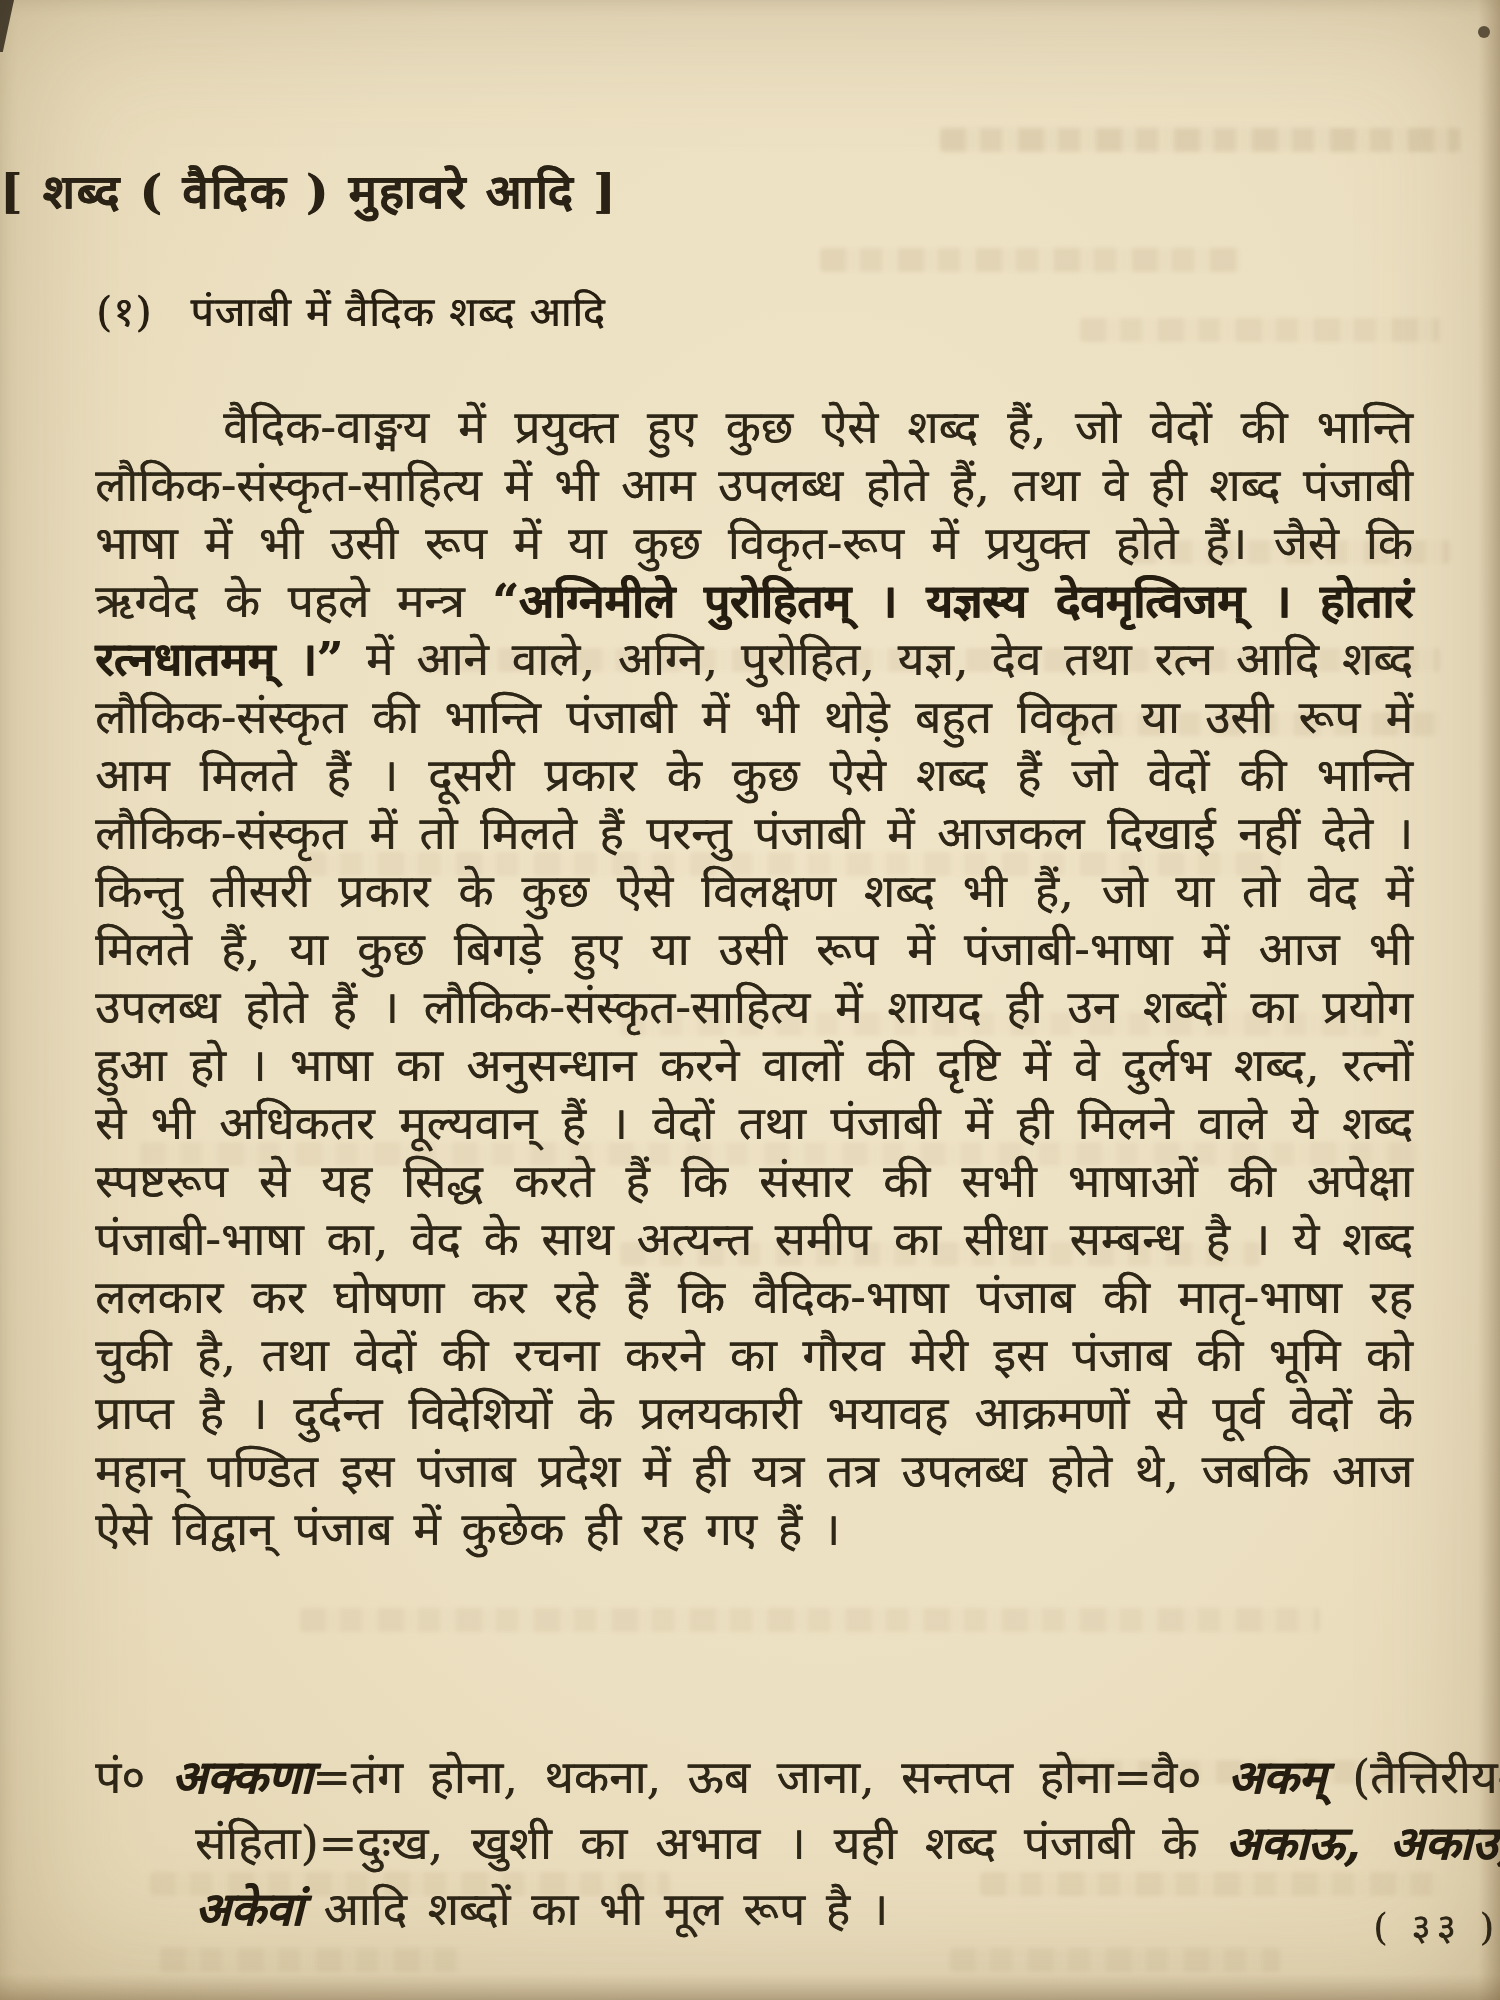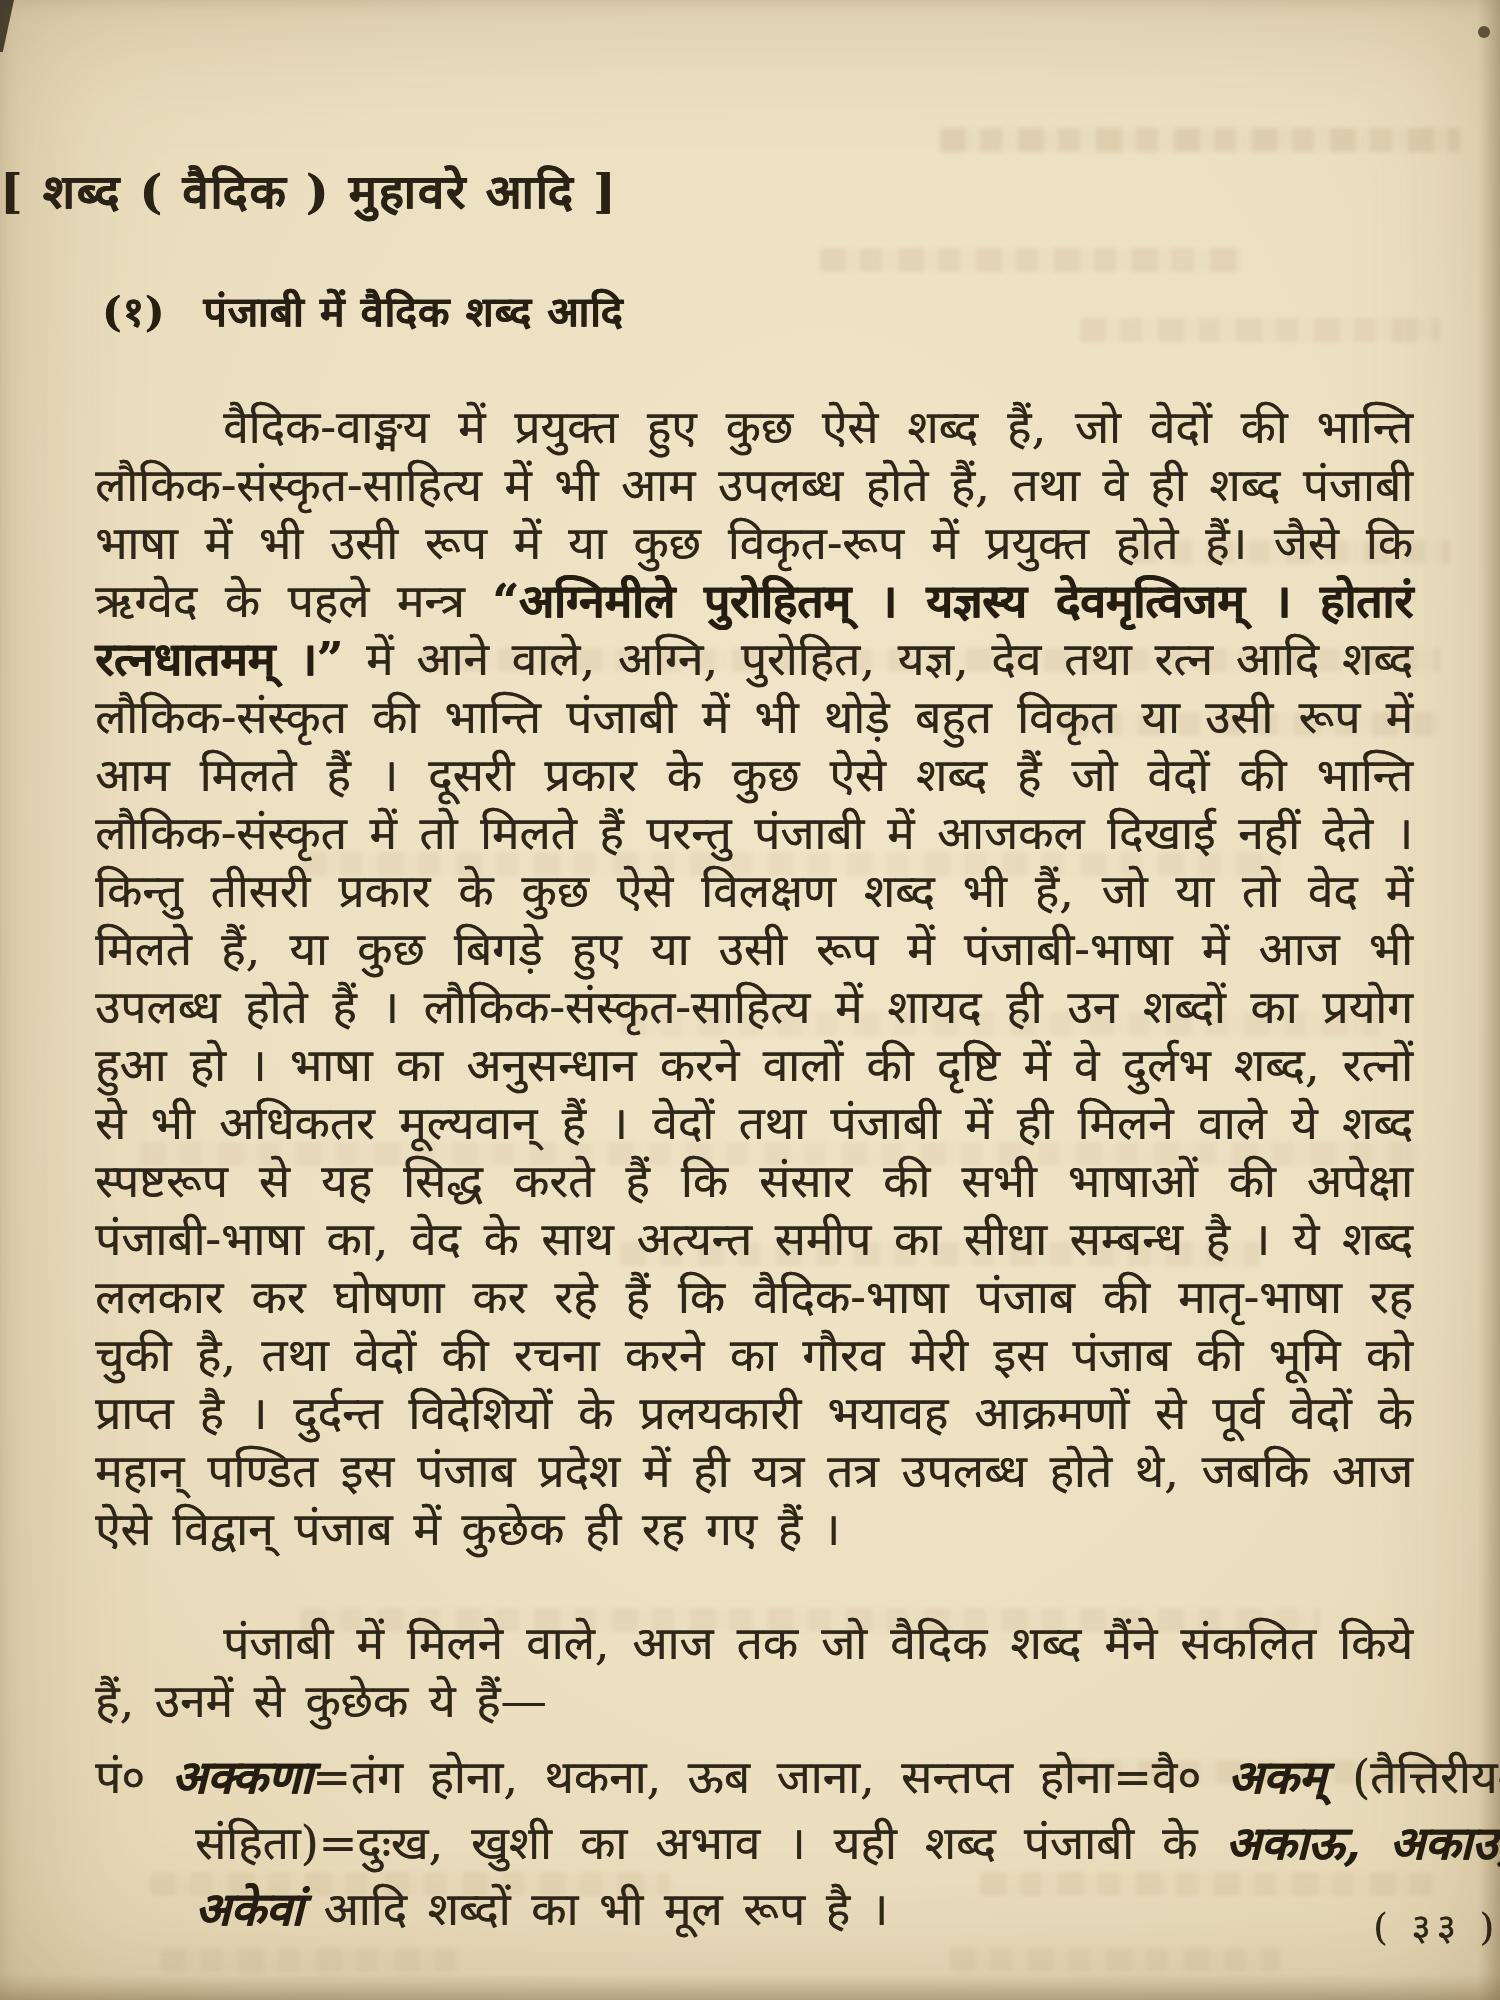--- a/index.html
+++ b/index.html
@@ -28,22 +28,22 @@
     position:absolute;left:0;right:0;top:28px;text-align:center;
     font-size:70px;font-weight:bold;color:#221c11;letter-spacing:4px;
     text-shadow:1px 0 0 #221c11, 0 1px 0 #221c11;
   }
   .subtitle{
     position:absolute;left:0;right:16px;top:158px;text-align:left;
     font-size:47px;font-weight:bold;color:#2a2214;letter-spacing:2px;
     text-shadow:.6px 0 0 #2a2214;
   }
   .section-head{
-    position:absolute;left:102px;top:282px;
-    font-size:41px;font-weight:bold;color:#271f12;letter-spacing:1px;
+    position:absolute;left:96px;top:282px;
+    font-size:41px;font-weight:normal;color:#271f12;letter-spacing:1px;
     text-shadow:.6px 0 0 #271f12;
   }
   .section-head .num{margin-right:38px;}
 
   .body-text{
     position:absolute;left:95px;width:1318px;
     font-size:46px;line-height:58px;text-align:justify;
     color:#2e2616;
     text-shadow:.4px 0 0 rgba(46,38,22,.85);
     word-spacing:6px;
@@ -91,19 +91,18 @@
 
 
   <div class="subtitle">[ शब्द ( वैदिक ) मुहावरे आदि ]</div>
 
   <div class="section-head">
     <span class="num">(१)</span><span>पंजाबी में वैदिक शब्द आदि</span>
   </div>
 
   <p class="body-text p1"><span>वैदिक-वाङ्मय में प्रयुक्त हुए कुछ ऐसे शब्द हैं, जो वेदों की भान्ति लौकिक-संस्कृत-साहित्य में भी आम उपलब्ध होते हैं, तथा वे ही शब्द पंजाबी भाषा में भी उसी रूप में या कुछ विकृत-रूप में प्रयुक्त होते हैं। जैसे कि ऋग्वेद के पहले मन्त्र </span><span class="mantra">“अग्निमीले पुरोहितम् । यज्ञस्य देवमृत्विजम् । होतारं रत्नधातमम् ।”</span><span> में आने वाले, अग्नि, पुरोहित, यज्ञ, देव तथा रत्न आदि शब्द लौकिक-संस्कृत की भान्ति पंजाबी में भी थोड़े बहुत विकृत या उसी रूप में आम मिलते हैं । दूसरी प्रकार के कुछ ऐसे शब्द हैं जो वेदों की भान्ति लौकिक-संस्कृत में तो मिलते हैं परन्तु पंजाबी में आजकल दिखाई नहीं देते । किन्तु तीसरी प्रकार के कुछ ऐसे विलक्षण शब्द भी हैं, जो या तो वेद में मिलते हैं, या कुछ बिगड़े हुए या उसी रूप में पंजाबी-भाषा में आज भी उपलब्ध होते हैं । लौकिक-संस्कृत-साहित्य में शायद ही उन शब्दों का प्रयोग हुआ हो । भाषा का अनुसन्धान करने वालों की दृष्टि में वे दुर्लभ शब्द, रत्नों से भी अधिकतर मूल्यवान् हैं । वेदों तथा पंजाबी में ही मिलने वाले ये शब्द स्पष्टरूप से यह सिद्ध करते हैं कि संसार की सभी भाषाओं की अपेक्षा पंजाबी-भाषा का, वेद के साथ अत्यन्त समीप का सीधा सम्बन्ध है । ये शब्द ललकार कर घोषणा कर रहे हैं कि वैदिक-भाषा पंजाब की मातृ-भाषा रह चुकी है, तथा वेदों की रचना करने का गौरव मेरी इस पंजाब की भूमि को प्राप्त है । दुर्दन्त विदेशियों के प्रलयकारी भयावह आक्रमणों से पूर्व वेदों के महान् पण्डित इस पंजाब प्रदेश में ही यत्र तत्र उपलब्ध होते थे, जबकि आज ऐसे विद्वान् पंजाब में कुछेक ही रह गए हैं ।</span></p>
 
-  <p class="body-text p2">पंजाबी में मिलने वाले, आज तक जो वैदिक शब्द मैंने संकलित किये हैं, उनमें से कुछेक ये हैं—</p>
 
   <p class="body-text entry"><span>पं० </span><span class="bold-word">अक्कणा</span><span>=तंग होना, थकना, ऊब जाना, सन्तप्त होना=</span><span>वै० </span><span class="bold-word">अकम्</span><span> (तैत्तिरीय-संहिता)=दुःख, खुशी का अभाव ।  यही शब्द पंजाबी के </span><span class="bold-word">अकाऊ, अकाउ, अकेवां</span><span> आदि शब्दों का भी मूल रूप है ।</span></p>
 
   <div class="page-number">( ३३ )</div>
 
 </div>
 
 </body></html>

